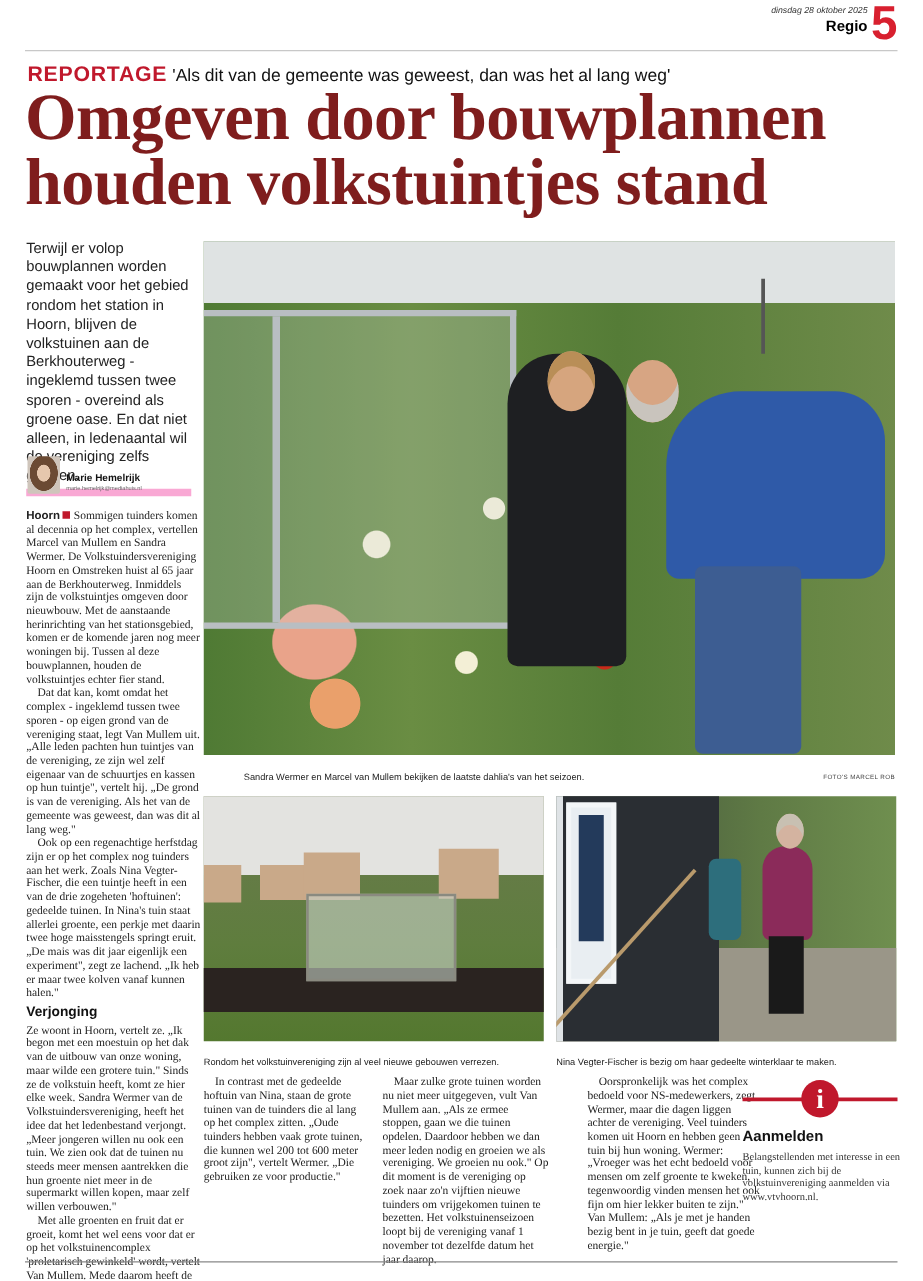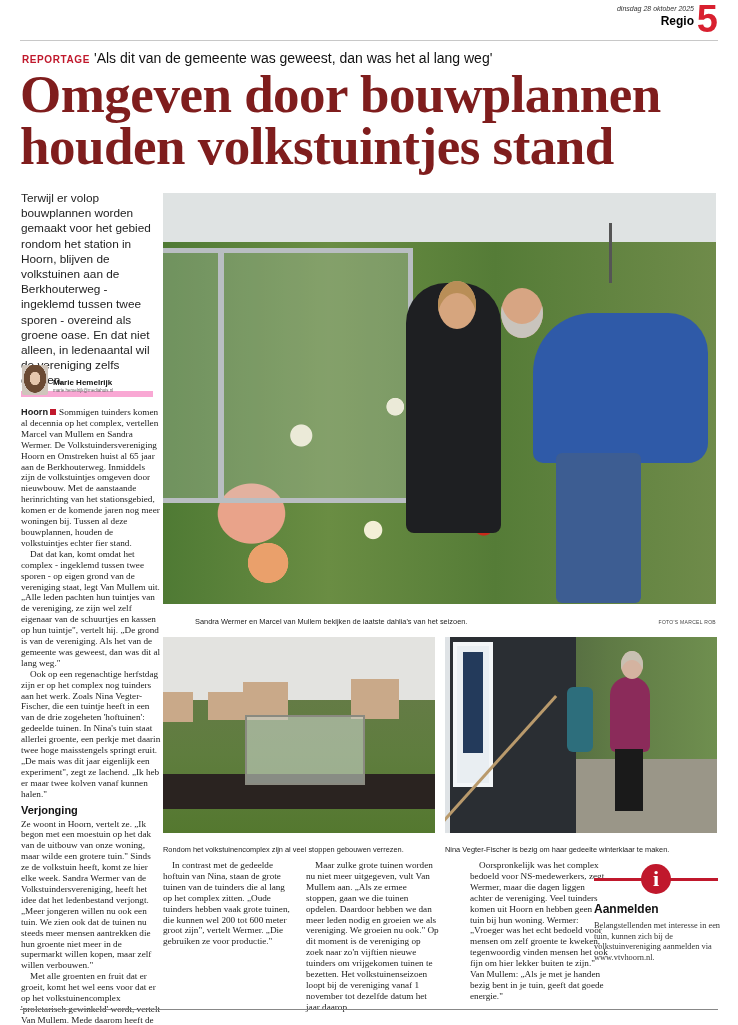--- a/index.html
+++ b/index.html
@@ -6,21 +6,21 @@
   html, body { width: 738px; height: 1025px; background: #ffffff; overflow: hidden; }
   body { position: relative; font-family: "DejaVu Serif", serif; color: #1a1a1a; }
 
   .topbar { position: absolute; left: 0; top: 0; width: 738px; height: 40px; }
   .date { position: absolute; right: 44px; top: 5px; font-family: "Liberation Sans", sans-serif; font-size: 7px; color: #333; font-style: italic; }
   .section { position: absolute; right: 44px; top: 14px; font-family: "Liberation Sans", sans-serif; font-weight: bold; font-size: 12px; color: #000000; }
   .pagenum { position: absolute; right: 20px; top: 0px; font-family: "Liberation Sans", sans-serif; font-weight: bold; font-size: 38px; line-height: 38px; color: #d8202f; }
   .topline { position: absolute; left: 20px; right: 20px; top: 40px; height: 1px; background: #c8c8c8; }
 
   .kicker { position: absolute; left: 22px; top: 50px; font-family: "Liberation Sans", sans-serif; font-size: 14px; color: #111; white-space: nowrap; }
-  .kicker .label { color: #c0182c; font-weight: bold; letter-spacing: 0.6px; font-size: 10px; margin-right: 4px; }
+  .kicker .label { color: #c0182c; font-weight: bold; letter-spacing: 0.6px; font-size: 17px; margin-right: 4px; }
   .headline { position: absolute; left: 20px; top: 68px; width: 710px; font-family: "Liberation Serif", serif; font-weight: bold; font-size: 53px; line-height: 52px; letter-spacing: -0.5px; color: #7f1d1d; }
 
   .intro { position: absolute; left: 21px; top: 191px; width: 140px; font-family: "Liberation Sans", sans-serif; font-size: 11.8px; line-height: 15.2px; color: #222; }
   .byline { position: absolute; left: 21px; top: 365px; width: 132px; height: 32px; border-bottom: 6px solid #f9a8d4; }
   .avatar { position: absolute; left: 1px; top: 0; width: 26px; height: 30px; background: radial-gradient(ellipse at 50% 45%, #e6c7ad 0 28%, #6b4a33 30% 60%, #cfc5bb 62%); border-radius: 2px; }
   .byname { position: absolute; left: 32px; top: 13px; font-family: "Liberation Sans", sans-serif; font-weight: bold; font-size: 8px; color: #111; }
   .bymail { position: absolute; left: 32px; top: 23px; font-family: "Liberation Sans", sans-serif; font-size: 4.5px; color: #666; }
 
   .col { position: absolute; font-family: "Liberation Serif", serif; font-size: 9.2px; line-height: 10.9px; color: #222; text-align: left; }
   .col p { margin: 0; }
@@ -138,21 +138,21 @@
 <div class="caption" style="left:163px; top:617px;margin-left:32px;">Sandra Wermer en Marcel van Mullem bekijken de laatste dahlia's van het seizoen.</div>
 <div class="credit">FOTO'S MARCEL ROB</div>
 
 <div class="photo p-left">
   <div class="bld" style="left:0; top:55px; width:30px; height:30px;"></div>
   <div class="bld" style="left:45px; top:55px; width:40px; height:28px;"></div>
   <div class="bld" style="left:80px; top:45px; width:45px; height:38px;"></div>
   <div class="bld" style="left:188px; top:42px; width:48px; height:40px;"></div>
   <div class="gh2"></div>
 </div>
-<div class="caption" style="left:163px; top:845px;">Rondom het volkstuinencomplex zijn al veel stoppen gebouwen verrezen.</div>
+<div class="caption" style="left:163px; top:845px;">Rondom het volkstuinvereniging zijn al veel nieuwe gebouwen verrezen.</div>
 
 <div class="photo p-right">
   <div class="door"></div>
   <div class="barrel"></div>
   <div class="rake"></div>
   <div class="nina"></div>
   <div class="nina-legs"></div>
   <div class="nina-head"></div>
 </div>
 <div class="caption" style="left:445px; top:845px;">Nina Vegter-Fischer is bezig om haar gedeelte winterklaar te maken.</div>

